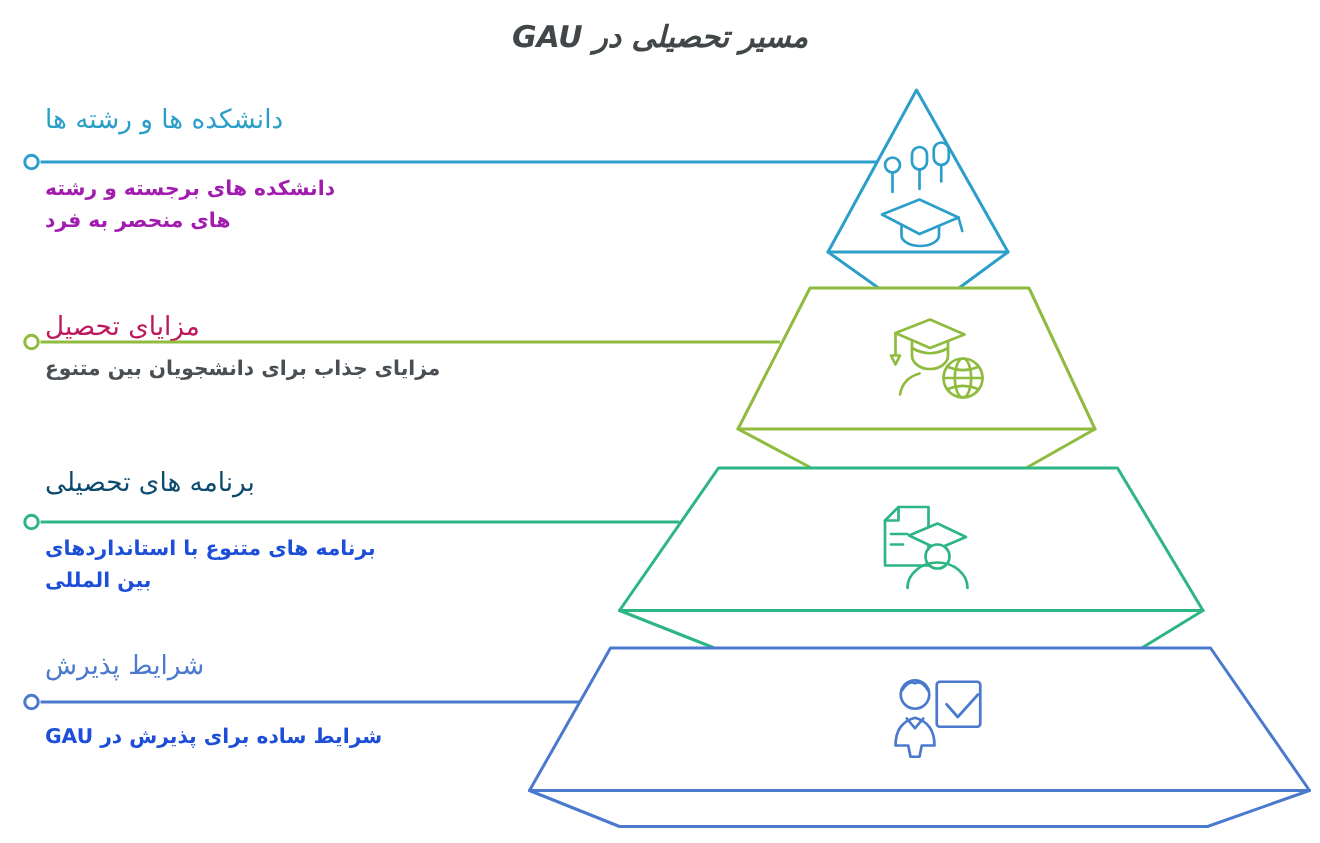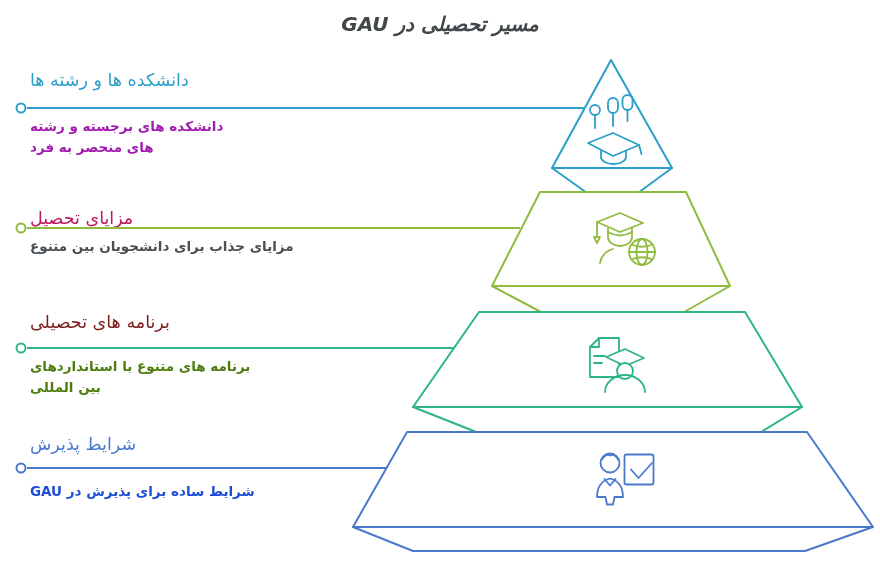--- a/index.html
+++ b/index.html
@@ -46,22 +46,22 @@
 <div class="canvas">
 
   <div class="title" style="color: rgb(65, 70, 73);">مسیر تحصیلی در GAU</div>
 
   <div class="heading" style="top: 70px; left: 30px; color: rgb(43, 159, 201);">دانشکده ها و رشته ها</div>
   <div class="desc" style="top: 116px; left: 30px; width: 205px; color: #a21caf;">دانشکده های برجسته و رشته های منحصر به فرد</div>
 
   <div class="heading" style="top: 208px; left: 30px; color: #be185d;">مزایای تحصیل</div>
   <div class="desc" style="top: 236px; left: 30px; width: 290px; color: rgb(74, 79, 84);">مزایای جذاب برای دانشجویان بین متنوع</div>
 
-  <div class="heading" style="top: 312px; left: 30px; color: #7f1d1d;">برنامه های تحصیلی</div>
-  <div class="desc" style="top: 356px; left: 30px; width: 235px; color: #4d7c0f;">برنامه های متنوع با استانداردهای بین المللی</div>
+  <div class="heading" style="top: 312px; left: 30px; color: #0c4a6e;">برنامه های تحصیلی</div>
+  <div class="desc" style="top: 356px; left: 30px; width: 235px; color: #1d4ed8;">برنامه های متنوع با استانداردهای بین المللی</div>
 
   <div class="heading" style="top: 434px; left: 30px; color: rgb(74, 121, 206);">شرایط پذیرش</div>
   <div class="desc" style="top: 481px; left: 30px; width: 280px; color: #1d4ed8;">شرایط ساده برای پذیرش در GAU</div>
 
   <svg class="pyramid-svg" width="880" height="562" viewBox="0 0 880 562">
 
     <g stroke-width="2">
       <g stroke="#2b9fc9">
         <line x1="27" y1="108" x2="585" y2="108"></line>
         <circle cx="21" cy="108" r="4.5" fill="#fff"></circle>

